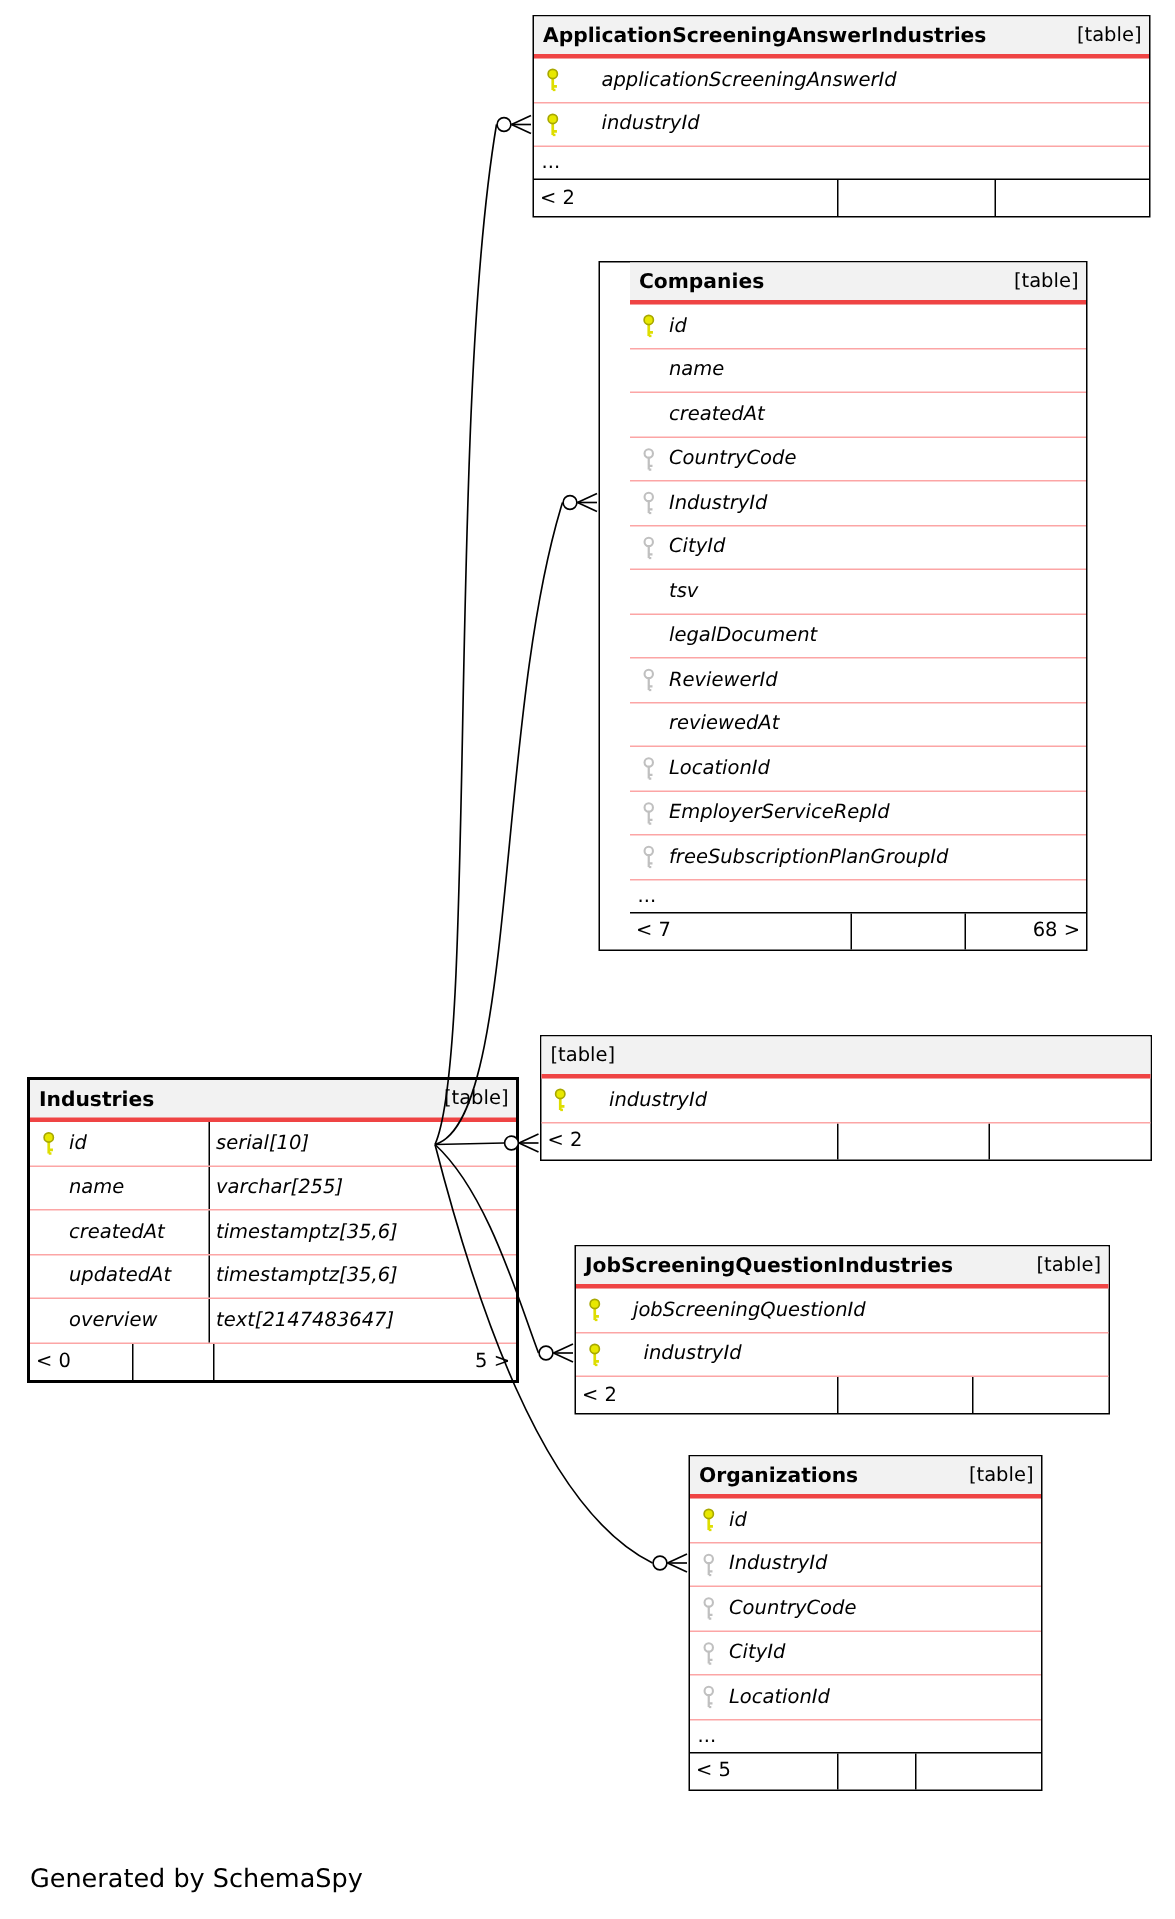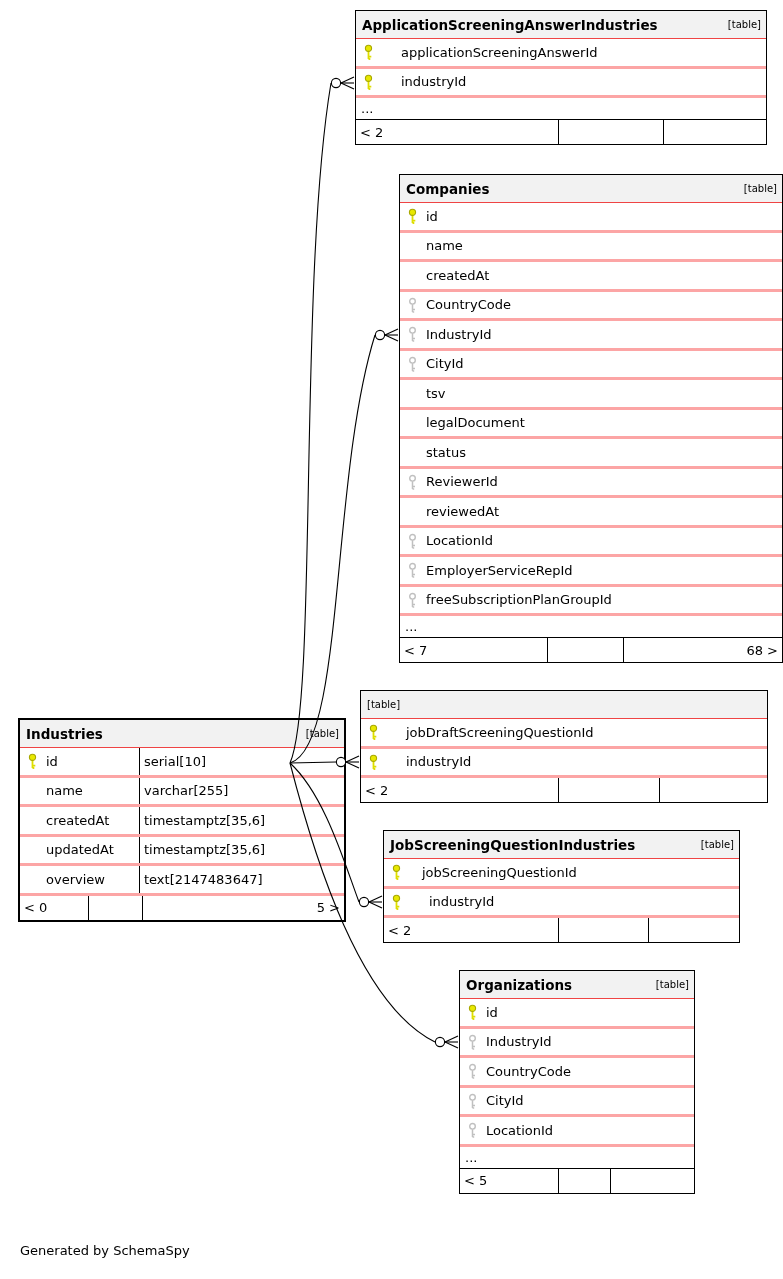--- a/index.html
+++ b/index.html
@@ -2,46 +2,46 @@
 <html><head>
 <meta charset="utf-8">
 <style>
   html,body { margin:0; padding:0; background:#fff; }
   body { font-family:"DejaVu Sans","Liberation Sans",sans-serif; color:#000; }
   #canvas { position:relative; width:783px; height:1279px; background:#fff; overflow:hidden; }
 
   .stable { position:absolute; border:1px solid #000; background:#fff; box-sizing:border-box; font-size:13px; }
   .stable.emph { border-width:2px; }
 
-  .thead { height:28px; background:#f2f2f2; border-bottom:1px solid #ef4444; display:flex;
+  .thead { height:28px; background:#f2f2f2; border-bottom:3px solid #ef4444; display:flex;
            align-items:center; justify-content:space-between; padding:0 5px 0 6px; box-sizing:border-box; }
   .ttitle { font-weight:bold; font-size:13.5px; white-space:nowrap; cursor:pointer; }
-  .tbadge { font-size:10px; white-space:nowrap; }
-
-  .trow { height:29.5px; border-bottom:3px solid #fca5a5; display:flex; align-items:center;
-          position:relative; box-sizing:border-box; }
+  .tbadge { font-size:13px; white-space:nowrap; }
+
+  .trow { height:29.5px; border-bottom:1px solid #fca5a5; display:flex; align-items:center;
+          position:relative; box-sizing:border-box;font-style:italic; }
   .kicon { position:absolute; left:7px; top:50%; transform:translateY(-50%); width:11px; height:16px;
            display:flex; align-items:center; }
   .fname { white-space:nowrap; }
 
   .cell-left { height:100%; border-right:1px solid #000; position:relative; display:flex;
                align-items:center; box-sizing:border-box; flex:0 0 auto; }
   .cell-type { flex:1; display:flex; align-items:flex-end; padding-left:4px; white-space:nowrap; }
 
   .tellipsis { height:22px; border-bottom:1px solid #000; display:flex; align-items:center;
                padding-left:5px; box-sizing:border-box; }
 
   .tfoot { height:24px; display:flex; box-sizing:border-box; }
   .fc { box-sizing:border-box; display:flex; align-items:center; padding:0 4px; flex:0 0 auto; }
   .fc.div { border-right:1px solid #000; }
   .fc.last { flex:1 1 auto; justify-content:flex-end; }
 
   #rel-layer { position:absolute; left:0; top:0; pointer-events:none; }
 
-  .gen-note { position:absolute; left:20px; top:1243px; font-size:13px; }
+  .gen-note { position:absolute; left:20px; top:1243px; font-size:17px; }
 </style>
 </head>
 <body>
 
 <div id="canvas">
   <div class="gen-note">Generated by SchemaSpy</div>
 <div class="stable" style="left: 355px; top: 10px; width: 412px;">
       <div class="thead">
         <span class="ttitle">ApplicationScreeningAnswerIndustries</span>
         <span class="tbadge">[table]</span>
@@ -64,21 +64,21 @@
         </span>
         <span class="fname" style="margin-left: 45px;">industryId</span>
       </div>
       <div class="tellipsis">...</div>
       <div class="tfoot">
         <div class="fc div" style="width: 203px;">&lt; 2</div>
         <div class="fc div" style="width: 105px;"></div>
         <div class="fc last"></div>
       </div>
     </div>
-    <div class="stable" style="left: 399px; top: 174px; width: 384px;">
+    <div class="stable" style="left: 399px; top: 174px; width: 326px; padding-left: 20px;">
       <div class="thead">
         <span class="ttitle">Companies</span>
         <span class="tbadge">[table]</span>
       </div>
       <div class="trow">
         <span class="kicon">
           <svg width="11" height="16" viewBox="0 0 11 16">
             <path d="M5.5 7.3 V15 M5.5 12.6 H8.3 M5.5 15 H7.3" stroke="#dede00" stroke-width="1.8" fill="none"></path>
             <circle cx="5.5" cy="4.3" r="3.1" fill="#e8e800" stroke="#a8a800" stroke-width="1.1"></circle>
           </svg>
@@ -120,24 +120,20 @@
         </span>
         <span class="fname" style="margin-left: 26px;">CityId</span>
       </div>
       <div class="trow">
         <span class="kicon"></span>
         <span class="fname" style="margin-left: 26px;">tsv</span>
       </div>
       <div class="trow">
         <span class="kicon"></span>
         <span class="fname" style="margin-left: 26px;">legalDocument</span>
-      </div>
-      <div class="trow">
-        <span class="kicon"></span>
-        <span class="fname" style="margin-left: 26px;">status</span>
       </div>
       <div class="trow">
         <span class="kicon">
           <svg width="11" height="16" viewBox="0 0 11 16">
             <path d="M5.5 7.3 V15 M5.5 12.6 H8 M5.5 15 H7.2" stroke="#c0c0c0" stroke-width="1.5" fill="none"></path>
             <circle cx="5.5" cy="4.3" r="2.8" fill="#ffffff" stroke="#c0c0c0" stroke-width="1.4"></circle>
           </svg>
         </span>
         <span class="fname" style="margin-left: 26px;">ReviewerId</span>
       </div>
@@ -175,29 +171,20 @@
       <div class="tellipsis">...</div>
       <div class="tfoot">
         <div class="fc div" style="width: 148px;">&lt; 7</div>
         <div class="fc div" style="width: 76px;"></div>
         <div class="fc last">68 &gt;</div>
       </div>
     </div>
     <div class="stable" style="left: 360px; top: 690px; width: 408px;">
       <div class="thead">
         <span class="tbadge">[table]</span>
-      </div>
-      <div class="trow">
-        <span class="kicon">
-          <svg width="11" height="16" viewBox="0 0 11 16">
-            <path d="M5.5 7.3 V15 M5.5 12.6 H8.3 M5.5 15 H7.3" stroke="#dede00" stroke-width="1.8" fill="none"></path>
-            <circle cx="5.5" cy="4.3" r="3.1" fill="#e8e800" stroke="#a8a800" stroke-width="1.1"></circle>
-          </svg>
-        </span>
-        <span class="fname" style="margin-left: 45px;">jobDraftScreeningQuestionId</span>
       </div>
       <div class="trow">
         <span class="kicon">
           <svg width="11" height="16" viewBox="0 0 11 16">
             <path d="M5.5 7.3 V15 M5.5 12.6 H8.3 M5.5 15 H7.3" stroke="#dede00" stroke-width="1.8" fill="none"></path>
             <circle cx="5.5" cy="4.3" r="3.1" fill="#e8e800" stroke="#a8a800" stroke-width="1.1"></circle>
           </svg>
         </span>
         <span class="fname" style="margin-left: 45px;">industryId</span>
       </div>

